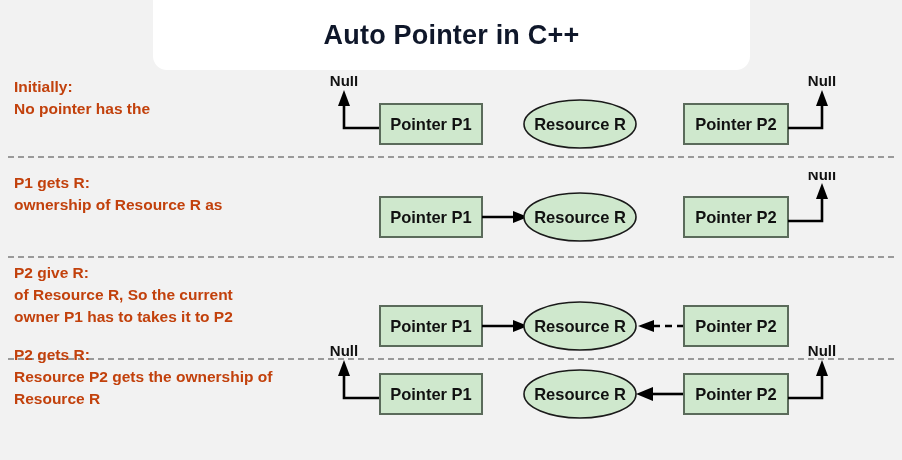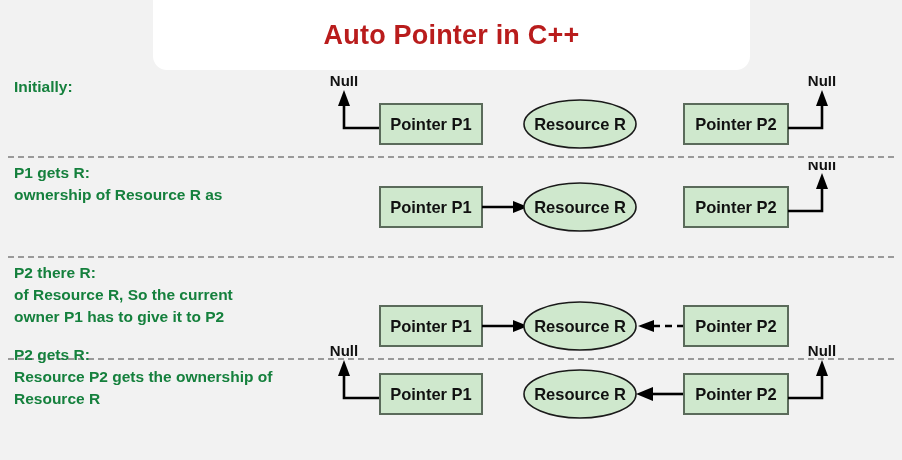--- a/index.html
+++ b/index.html
@@ -31,33 +31,33 @@
     background: #ffffff;
     border-bottom-left-radius: 14px;
     border-bottom-right-radius: 14px;
     display: flex;
     align-items: center;
     justify-content: center;
   }
   .title-text {
     font-size: 27px;
     font-weight: 700;
-    color: #b91c1c;
+    color: #0f172a;
     letter-spacing: 0.2px;
     font-family: "Liberation Sans", sans-serif;
   }
 
   
   .row {
     position: absolute;
     left: 0;
     width: 902px;
   }
   .row-r1 { top: 76px;  height: 80px; }
-  .row-r2 { top: 162px; height: 92px; }
+  .row-r2 { top: 172px; height: 92px; }
   .row-r3 { top: 262px; height: 94px; }
   .row-r4 { top: 344px; height: 94px; }
 
   .sep {
     position: absolute;
     left: 8px;
     width: 886px;
     height: 0;
     border-top: 2px dashed #9a9a9a;
   }
@@ -65,21 +65,21 @@
   .sep-2 { top: 256px; }
   .sep-3 { top: 358px; }
 
   .desc {
     position: absolute;
     left: 14px;
     top: 0;
     width: 310px;
     font-size: 15.5px;
     font-weight: 700;
-    color: #15803d;
+    color: #c2410c;
     line-height: 1.42;
   }
   .desc .ln { display: block; white-space: nowrap; }
 
   .diagram {
     position: absolute;
     left: 322px;
     top: 0;
     width: 580px;
     height: 100%;
@@ -130,20 +130,21 @@
     <div class="title-text">Auto Pointer in C++</div>
   </div>
 
   <div class="sep sep-1"></div>
   <div class="sep sep-2"></div>
   <div class="sep sep-3"></div>
 
   <div class="row row-r1">
     <div class="desc">
       <span class="ln">Initially:</span>
+      <span class="ln">No pointer has the</span>
     </div>
     <div class="diagram">
       <svg width="580" height="80" viewBox="0 0 580 80">
 
         <path class="conn" d="M 58 52 L 22 52 L 22 28"></path>
         <polygon class="arrowhead" points="22,14 16,30 28,30"></polygon>
         <text class="null-label" x="22" y="10" text-anchor="middle">Null</text>
 
         <rect class="shape-box" x="58" y="28" width="102" height="40"></rect>
         <text class="node-label" x="109" y="54" text-anchor="middle">Pointer P1</text>
@@ -183,23 +184,23 @@
 
         <path class="conn" d="M 466 49 L 500 49 L 500 25"></path>
         <polygon class="arrowhead" points="500,11 494,27 506,27"></polygon>
         <text class="null-label" x="500" y="8" text-anchor="middle">Null</text>
       </svg>
     </div>
   </div>
 
   <div class="row row-r3">
     <div class="desc">
-      <span class="ln">P2 there R:</span>
+      <span class="ln">P2 give R:</span>
       <span class="ln">of Resource R, So the current</span>
-      <span class="ln">owner P1 has to give it to P2</span>
+      <span class="ln">owner P1 has to takes it to P2</span>
     </div>
     <div class="diagram">
       <svg width="580" height="94" viewBox="0 0 580 94">
 
         <rect class="shape-box" x="58" y="44" width="102" height="40"></rect>
         <text class="node-label" x="109" y="70" text-anchor="middle">Pointer P1</text>
 
         <path class="conn" d="M 160 64 L 193 64"></path>
         <polygon class="arrowhead" points="206,64 191,58 191,70"></polygon>
 

